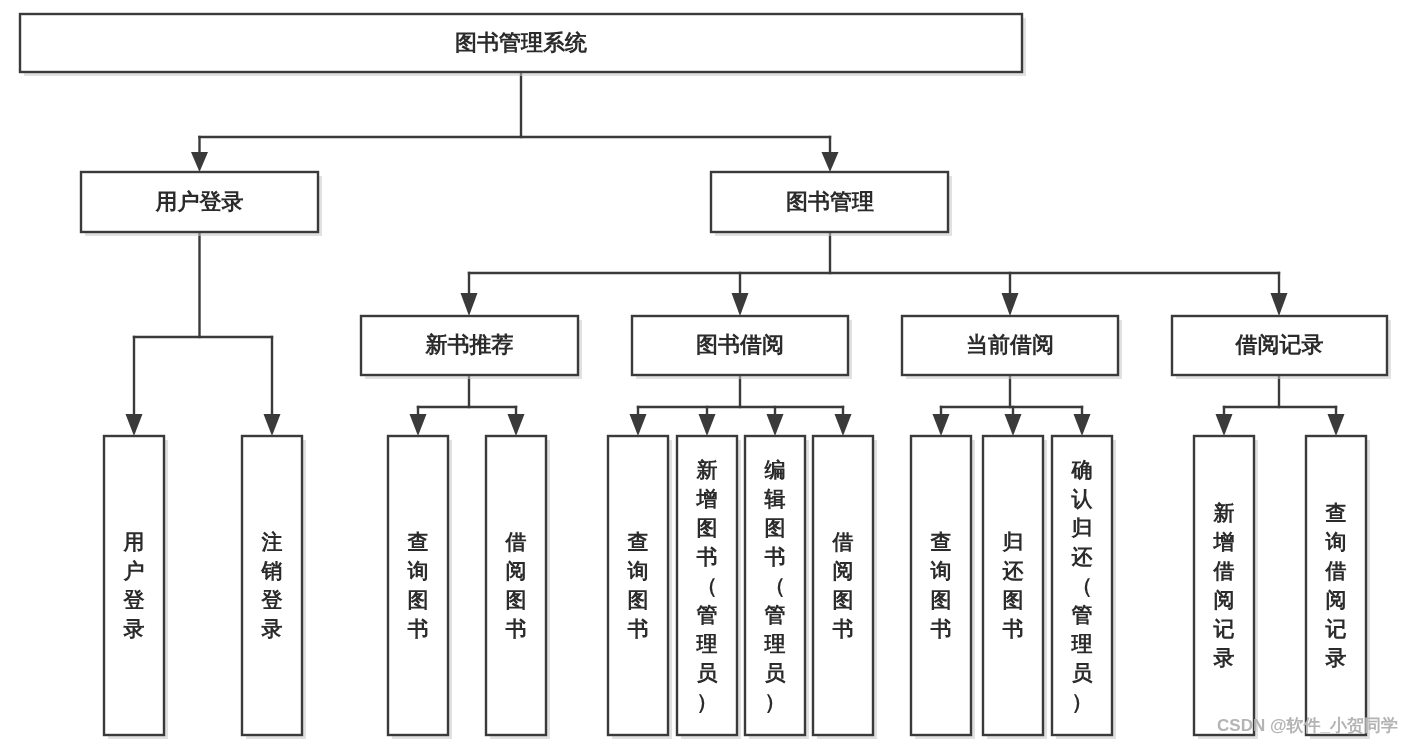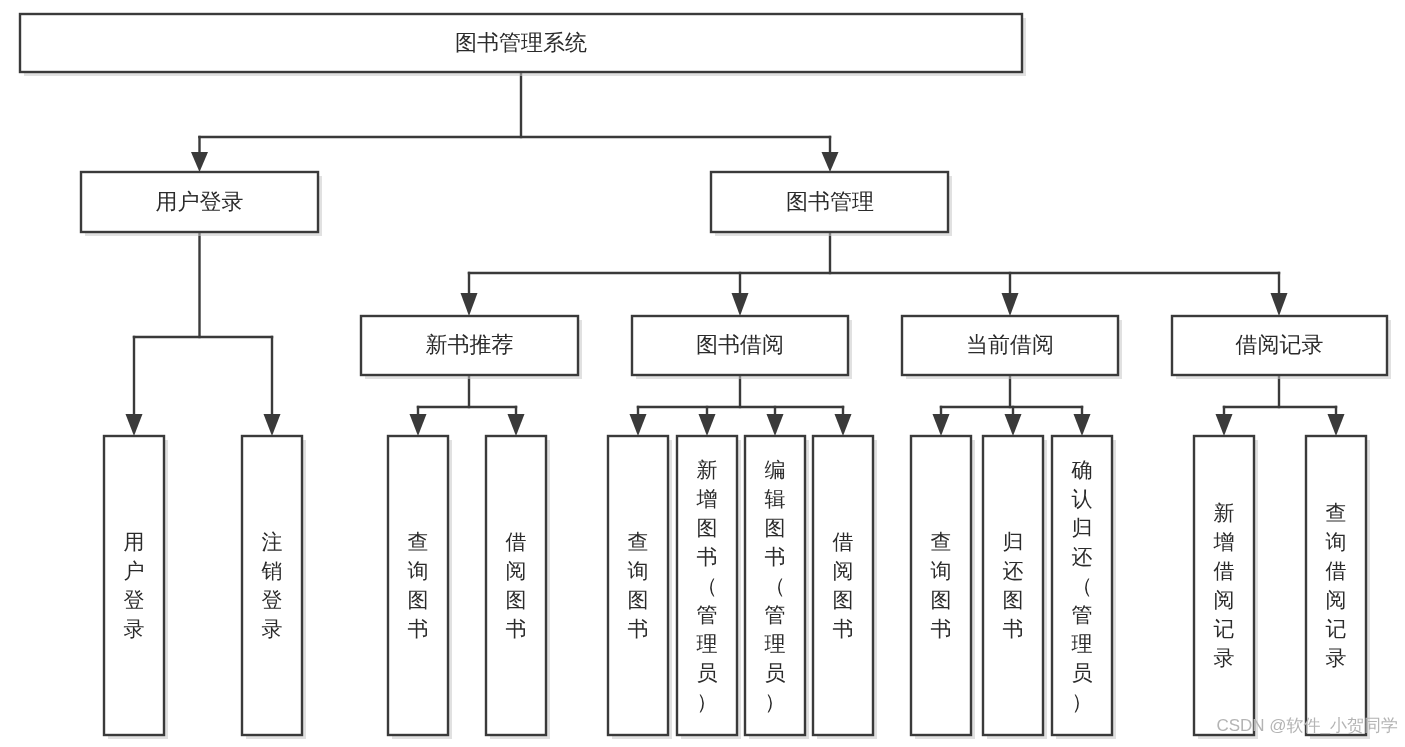--- a/index.html
+++ b/index.html
@@ -13,20 +13,21 @@
     font-family: "Liberation Sans", "DejaVu Sans", sans-serif;
     overflow: hidden;
     position: relative;
   }
   #diagram-root {
     position: absolute;
     left: 0;
     top: 0;
     width: 1405px;
     height: 747px;
+    font-weight: bold;
   }
   svg.tree-canvas {
     display: block;
     width: 1405px;
     height: 747px;
   }
   .node-box {
     fill: #ffffff;
     stroke: #3a3a3a;
     stroke-width: 2.4;

